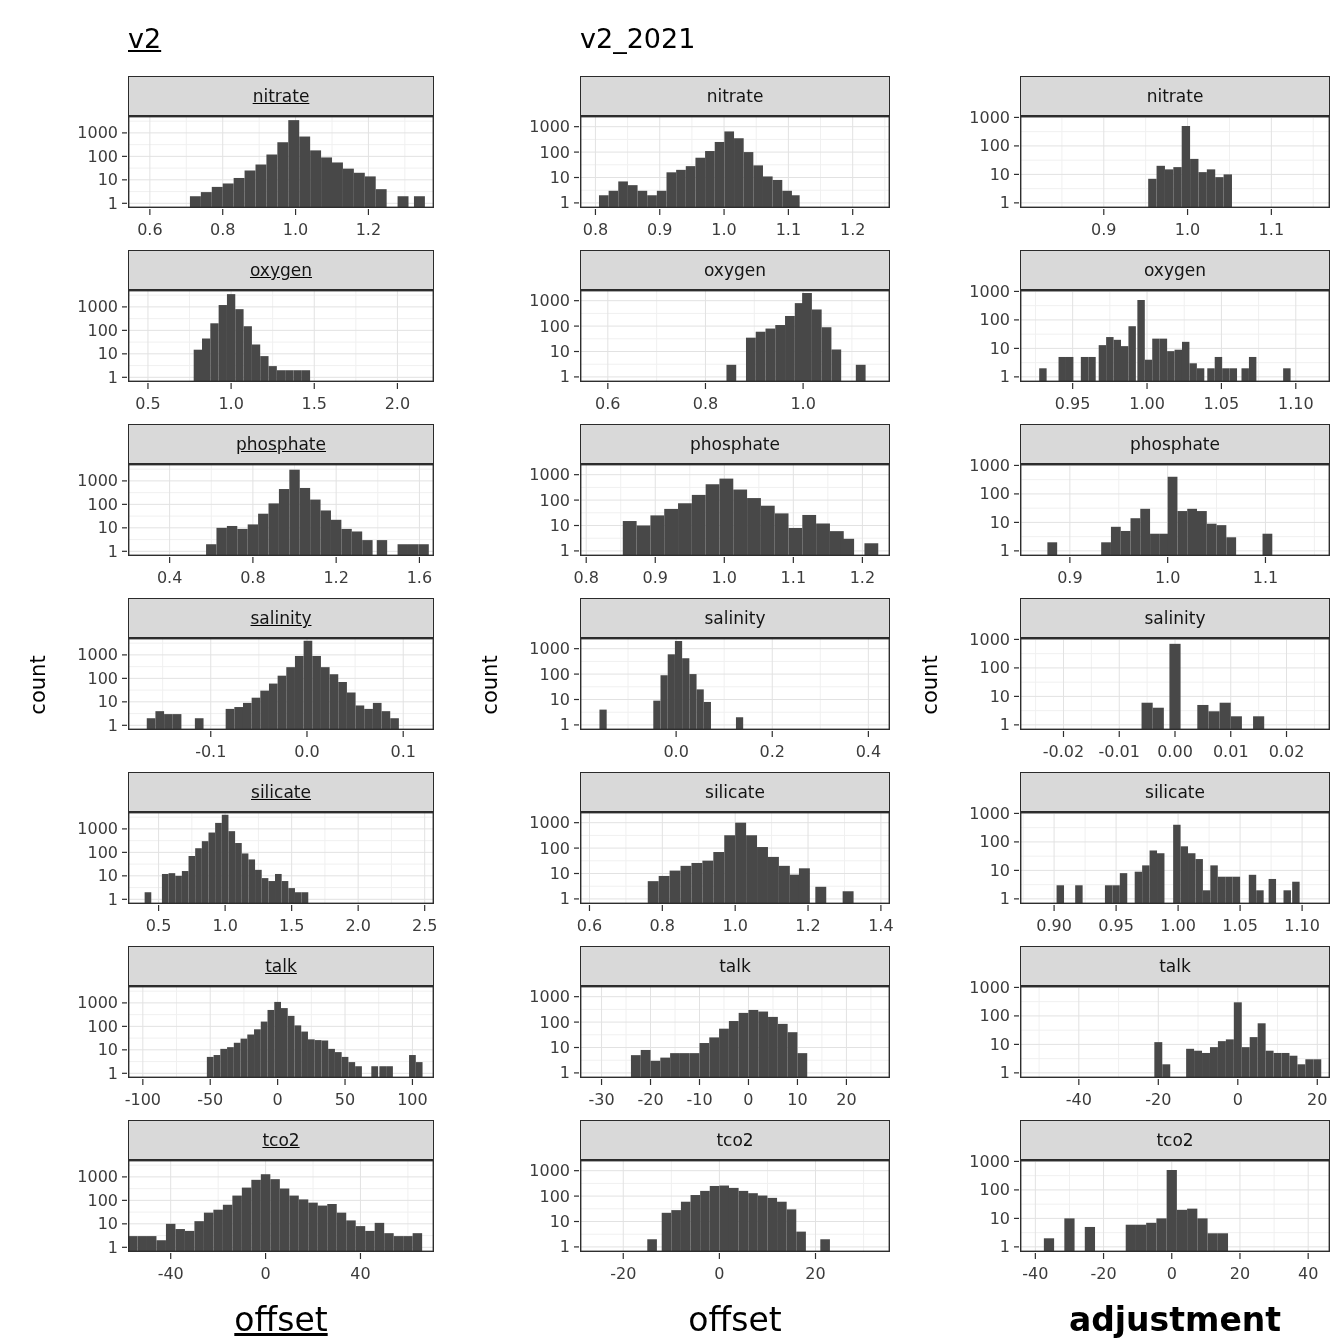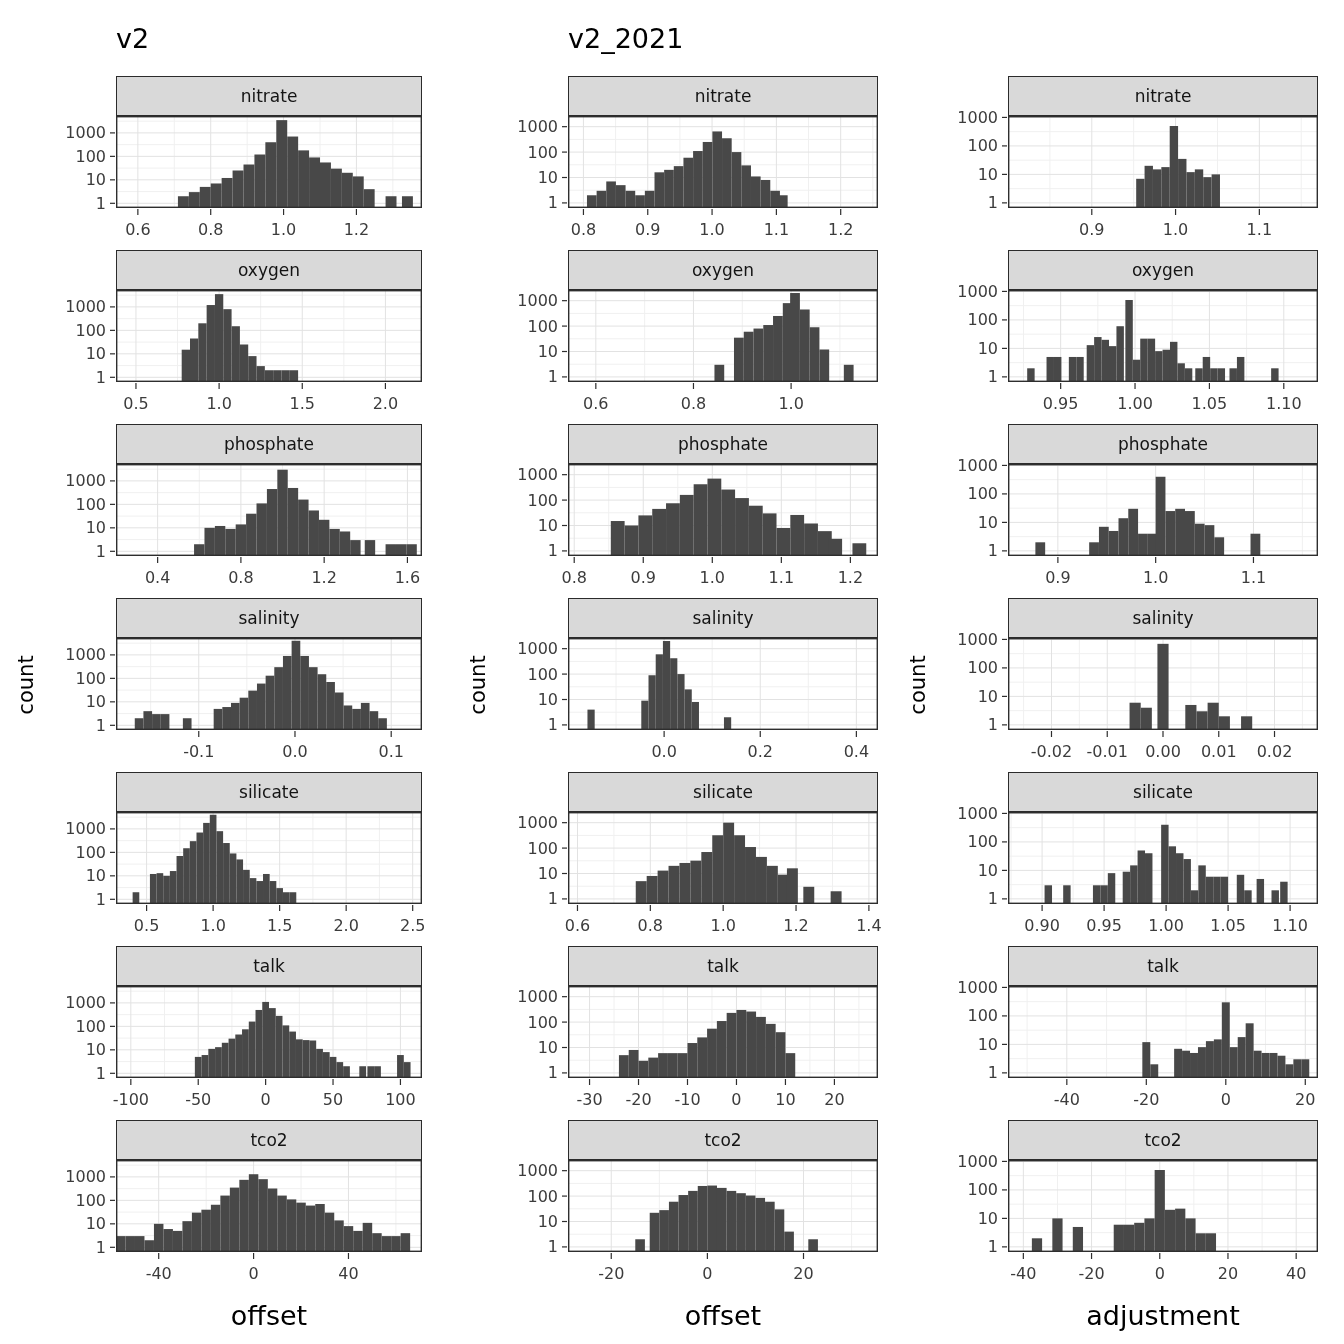--- a/index.html
+++ b/index.html
@@ -22,29 +22,29 @@
   .facet{height:174px;}
   .strip{
     margin-left:64px;height:40px;background:#d9d9d9;
     border:1.4px solid #2b2b2b;box-sizing:border-box;
     display:flex;align-items:center;justify-content:center;
     font-size:17px;color:#141414;
   }
   svg.plot{display:block;overflow:visible;}
   .x-axis-title{
     margin-left:100px;height:46px;padding-top:6px;box-sizing:border-box;
-    text-align:center;font-size:27px;color:#000000;
+    text-align:center;font-size:33px;color:#000000;
   }
 </style>
 </head>
 <body>
 
 <div class="figure">
 
-  <div class="col" style="margin-left:16px;width:416px;">
+  <div class="col" style="margin-left:28px;width:416px;text-decoration:underline;">
     <div class="col-title">v2</div>
     <div class="count-label">count</div>
     <div class="facets">
         <div class="facet">
           <div class="strip" style="width: 306px;">nitrate</div>
           <svg width="386" height="134" class="plot">
             <rect x="64" y="0" width="306" height="92" fill="#ffffff"></rect>
             <line x1="64" x2="370" y1="75.57142857142857" y2="75.57142857142857" stroke="#f0f0f0" stroke-width="1"></line>
             <line x1="64" x2="370" y1="52.102040816326536" y2="52.102040816326536" stroke="#f0f0f0" stroke-width="1"></line>
             <line x1="64" x2="370" y1="28.632653061224495" y2="28.632653061224495" stroke="#f0f0f0" stroke-width="1"></line>
@@ -1253,16 +1253,16 @@
             <text x="147.55335533553352" y="119" text-anchor="middle" font-size="16" fill="#3c3c3c">-20</text>
             <line x1="215.76017601760174" x2="215.76017601760174" y1="93" y2="99" stroke="#2e2e2e" stroke-width="1.2"></line>
             <text x="215.76017601760174" y="119" text-anchor="middle" font-size="16" fill="#3c3c3c">0</text>
             <line x1="283.96699669966995" x2="283.96699669966995" y1="93" y2="99" stroke="#2e2e2e" stroke-width="1.2"></line>
             <text x="283.96699669966995" y="119" text-anchor="middle" font-size="16" fill="#3c3c3c">20</text>
             <line x1="352.17381738173816" x2="352.17381738173816" y1="93" y2="99" stroke="#2e2e2e" stroke-width="1.2"></line>
             <text x="352.17381738173816" y="119" text-anchor="middle" font-size="16" fill="#3c3c3c">40</text>
           </svg>
         </div>
       </div>
-    <div class="x-axis-title" style="width: 310px;">adjustment</div>
+    <div class="x-axis-title" style="width: 310px; font-weight: bold;">adjustment</div>
   </div>
 
 </div>
 
 </body></html>

